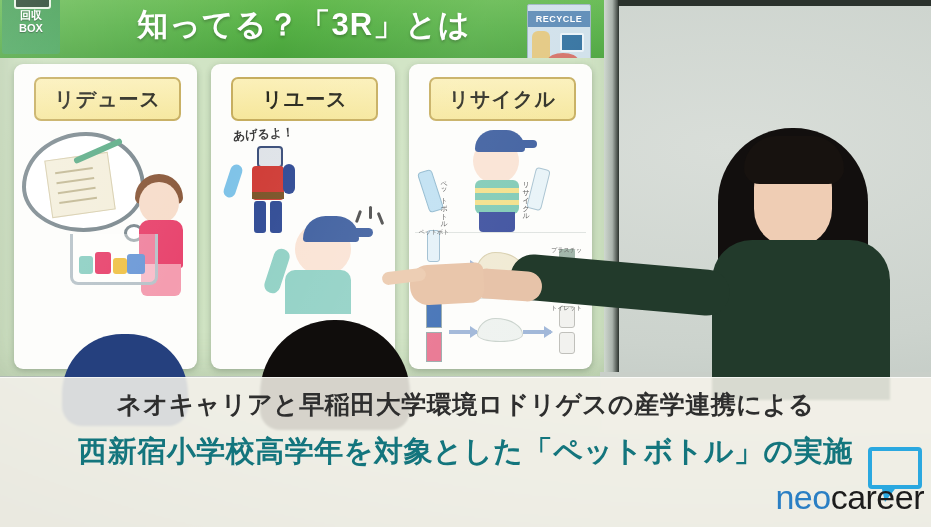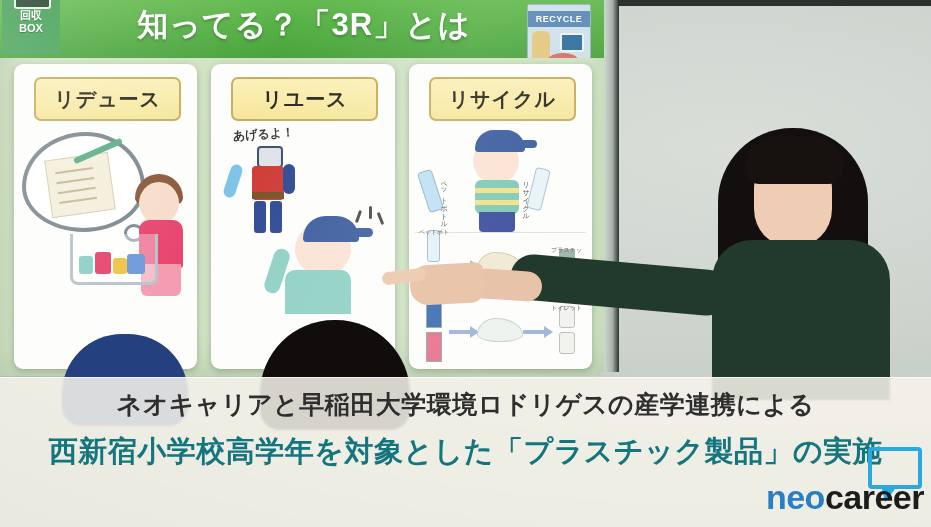--- a/index.html
+++ b/index.html
@@ -579,21 +579,21 @@
     border-right: 13px solid transparent;
     border-top: 17px solid #2aa8e0;
   }
   .logo-text {
     position: absolute;
     left: 0;
     bottom: 2px;
     width: 172px;
     text-align: right;
     font-size: 34px;
-    font-weight: bold;
+    font-weight: normal;
     letter-spacing: -.5px;
     line-height: 36px;
     white-space: nowrap;
   }
   .logo-neo { color: #2a7fc4; }
   .logo-career { color: #1c1c1c; }
 
   
   .edge-top-right {
     position: absolute;
@@ -763,21 +763,21 @@
       <div class="t-hand"></div>
       <div class="t-finger"></div>
     </div>
 
     <div class="student student-cap"></div>
     <div class="student student-hair"></div>
   </div>
 
   <div class="caption-band"></div>
   <div class="cap-line1">ネオキャリアと早稲田大学環境ロドリゲスの産学連携による</div>
-  <div class="cap-line2">西新宿小学校高学年を対象とした「プラスチック製品」の実施</div>
+  <div class="cap-line2">西新宿小学校高学年を対象とした「ペットボトル」の実施</div>
 
   <div class="logo">
     <div class="logo-bubble"></div>
     <div class="logo-text">
       <span class="logo-neo">neo</span><span class="logo-career">career</span>
     </div>
   </div>
 
 </div>
 

